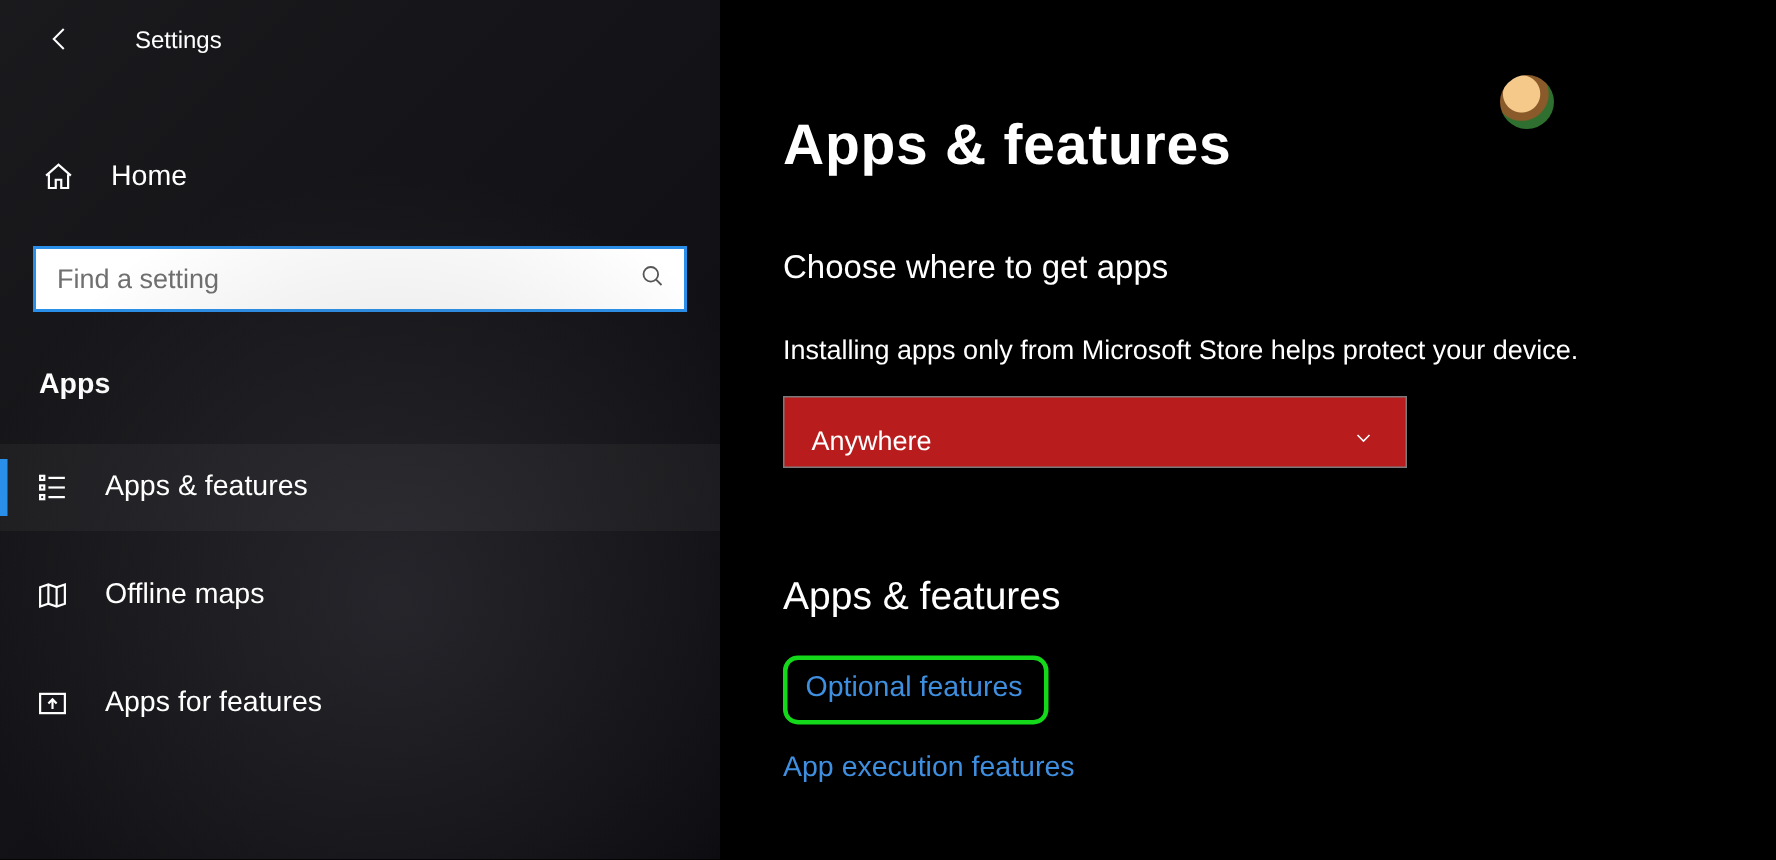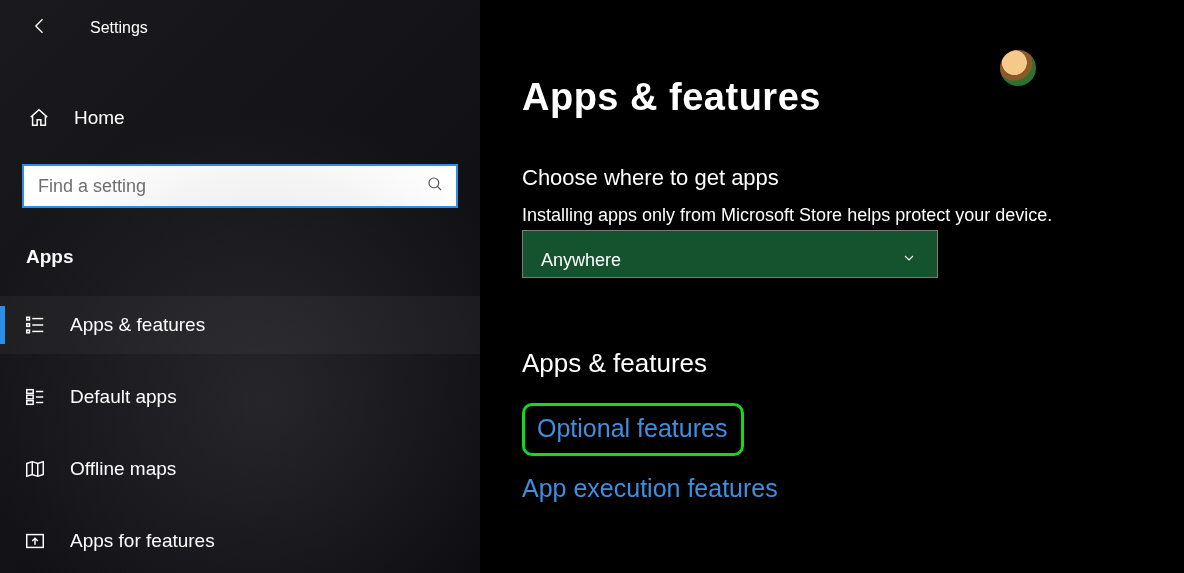--- a/index.html
+++ b/index.html
@@ -124,46 +124,46 @@
     font-weight: 600;
     letter-spacing: 0.5px;
   }
   .sub-heading {
     font-size: 22px;
     font-weight: 400;
     margin-top: 46px;
   }
   .help-text {
     font-size: 18px;
-    margin-top: 14px;
+    margin-top: 32px;
     color:#fff;
   }
   .dropdown {
-    margin-top: 4px;
+    margin-top: 20px;
     width: 416px;
     height: 48px;
     border: 1px solid #7a7a7a;
-    background: #14532d;
+    background: #b91c1c;
     display:flex;
     align-items:center;
     justify-content:space-between;
     padding: 12px 20px 0 18px;
     cursor:pointer;
   }
   .dropdown .dval { font-size: 18px; }
   .dropdown .chev { color:#fff; }
   .sub-heading2 {
     font-size: 26px;
     font-weight: 400;
     margin-top: 70px;
   }
   .link {
     display:inline-block;
     color:#3f8fe0;
-    font-size: 25px;
+    font-size: 19px;
     cursor:pointer;
   }
   .link1-wrap {
     margin-top: 24px;
     display:inline-block;
     border: 3px solid #14d81a;
     border-radius: 10px;
     padding: 8px 14px 10px 12px;
   }
   .link2-wrap { margin-top: 18px; }
@@ -226,34 +226,20 @@
             <line x1="9" y1="12" x2="21" y2="12"></line>
             <line x1="9" y1="19" x2="21" y2="19"></line>
           <rect x="3" y="3.5" width="3" height="3"></rect>
             <rect x="3" y="10.5" width="3" height="3"></rect>
             <rect x="3" y="17.5" width="3" height="3"></rect>
         </svg>
       </span>
       <span class="nlbl">Apps &amp; features</span>
     </div>
 
-    <div class="nav-item">
-
-      <span class="nicon">
-        <svg width="22" height="22" viewBox="0 0 24 24" fill="none" stroke="currentColor" stroke-width="1.6">
-          <rect x="3" y="4" width="7" height="4"></rect>
-            <rect x="3" y="10" width="7" height="4"></rect>
-            <rect x="3" y="16" width="7" height="4"></rect>
-          <line x1="13" y1="6" x2="21" y2="6"></line>
-            <line x1="13" y1="12" x2="21" y2="12"></line>
-            <line x1="13" y1="18" x2="21" y2="18"></line>
-        </svg>
-      </span>
-      <span class="nlbl">Default apps</span>
-    </div>
 
     <div class="nav-item">
 
       <span class="nicon">
         <svg width="22" height="22" viewBox="0 0 24 24" fill="none" stroke="currentColor" stroke-width="1.6">
           <path d="M3 6l6-2 6 2 6-2v14l-6 2-6-2-6 2z"></path>
             <line x1="9" y1="4" x2="9" y2="18"></line>
             <line x1="15" y1="6" x2="15" y2="20"></line>
         </svg>
       </span>

